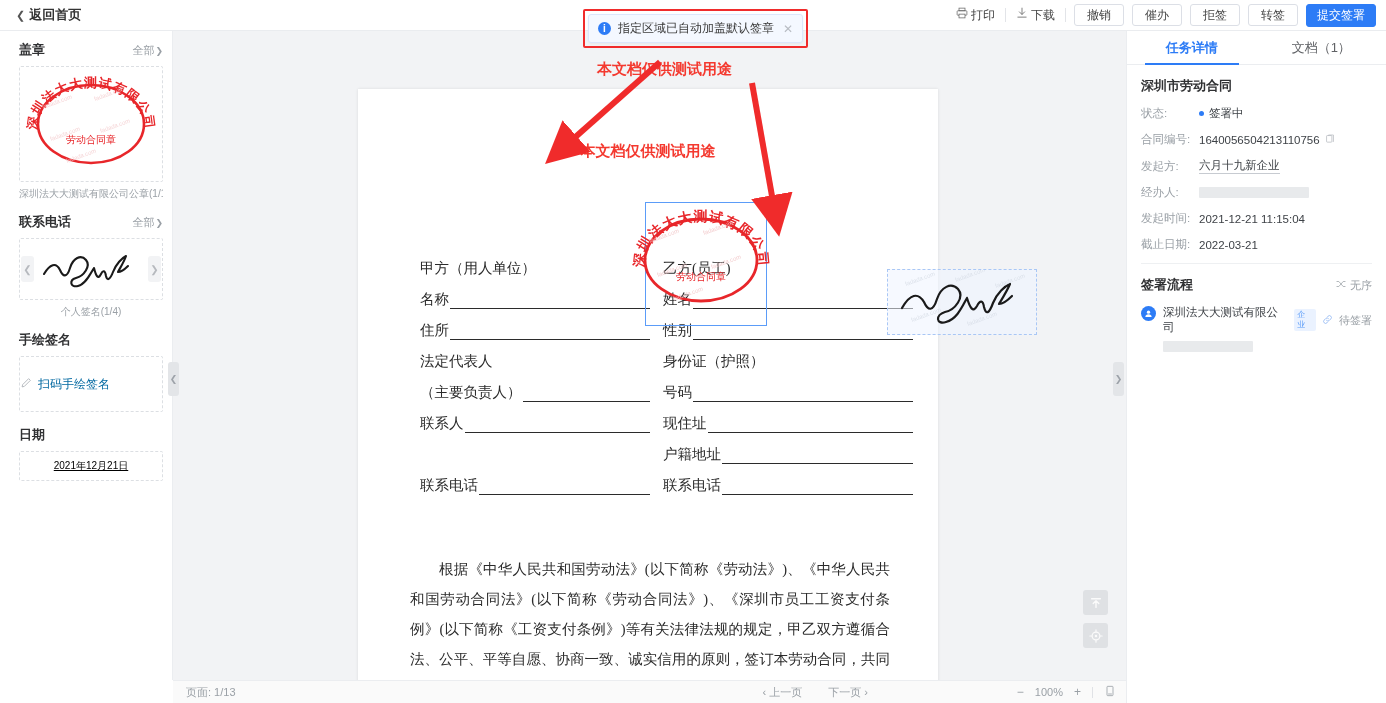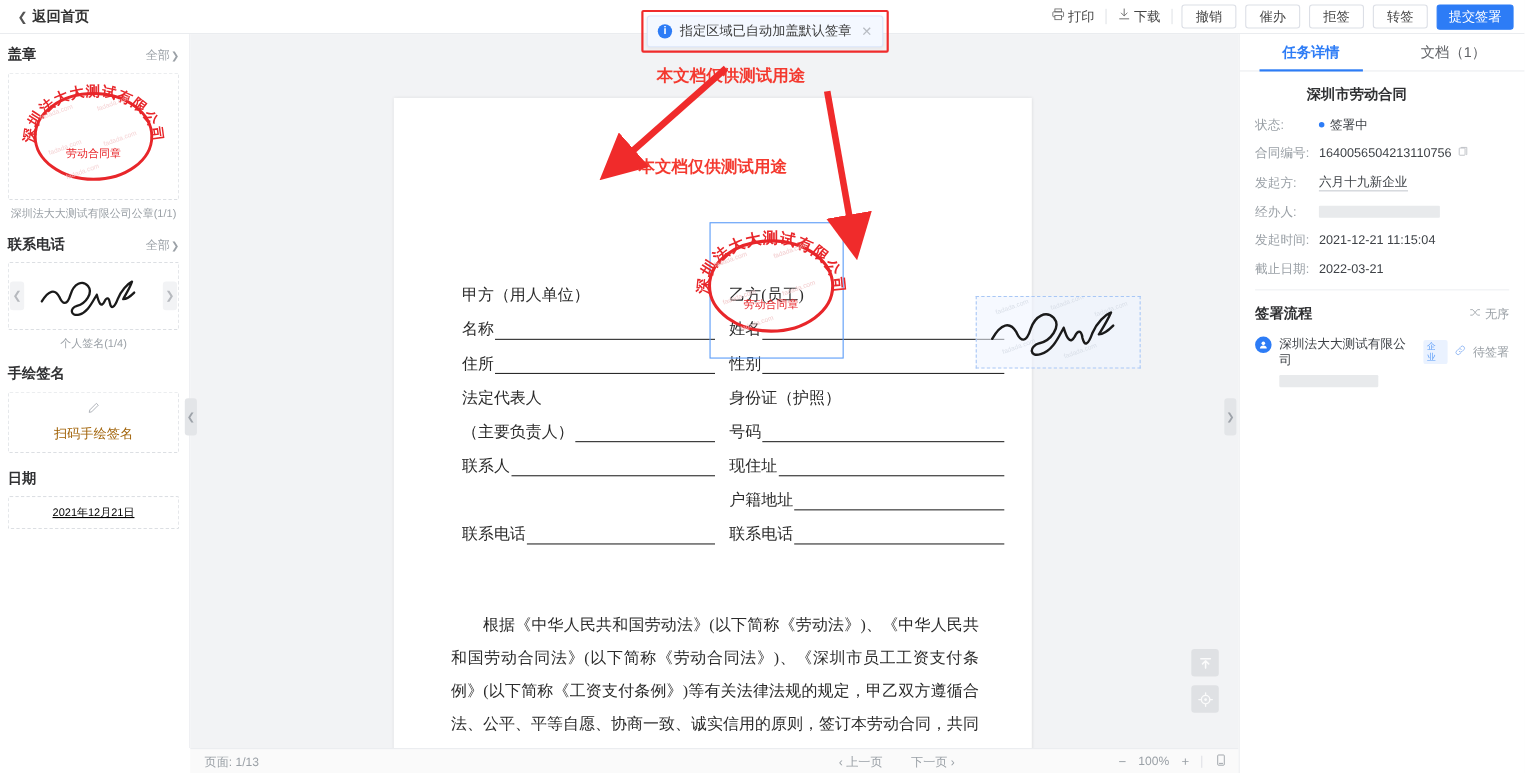--- a/index.html
+++ b/index.html
@@ -63,21 +63,21 @@
     background: #2d7cf6; color: #fff; font-size: 10px;
     display: flex; align-items: center; justify-content: center;
     font-weight: 700; flex: none;
   }
   .toast .close-x { color: #b8bcc3; font-size: 12px; cursor: pointer; margin-left: 2px; }
 
   
   .sidebar {
     position: absolute; left: 0; top: 31px; width: 173px; height: 649px;
     background: #fff; border-right: 1px solid #ebedf0;
-    box-sizing: border-box; padding: 10px 9px 0 7px; overflow: hidden;
+    box-sizing: border-box; padding: 10px 9px 0 19px; overflow: hidden;
   }
   .side-head {
     display: flex; align-items: center; justify-content: space-between;
     margin-bottom: 7px;
   }
   .side-title { font-size: 13px; font-weight: 700; color: #303133; }
   .side-all { font-size: 11px; color: #9aa0a6; cursor: pointer; }
   .side-all .ar { font-size: 9px; margin-left: 1px; }
   .stamp-box {
     position: relative; border: 1px dashed #dcdfe3; border-radius: 2px;
@@ -96,22 +96,22 @@
   .arrow-pill {
     position: absolute; top: 50%; transform: translateY(-50%);
     width: 13px; height: 26px; border-radius: 3px;
     background: #f2f3f5; color: #b6b9be; font-size: 10px;
     display: flex; align-items: center; justify-content: center; cursor: pointer;
   }
   .arrow-pill.l { left: 1px; }
   .arrow-pill.r { right: 1px; }
   .draw-box {
     border: 1px dashed #dcdfe3; border-radius: 2px; height: 54px;
-    display: flex; align-items: center; justify-content: center; gap: 6px;
-    color: #a16207; font-size: 12px; cursor: pointer; margin-bottom: 14px; flex-direction: column;
+    display: flex; align-items: center; justify-content: flex-start; gap: 6px;
+    color: #0369a1; font-size: 12px; cursor: pointer; margin-bottom: 14px;
   }
   .date-box {
     border: 1px dashed #dcdfe3; border-radius: 2px; height: 28px;
     display: flex; align-items: center; justify-content: center;
     color: #000000; font-size: 10px; cursor: pointer; text-decoration: underline;
   }
 
   
   .handle {
     position: absolute; width: 11px; height: 34px; background: #e3e5e8;
@@ -202,21 +202,21 @@
   .rp-tab {
     flex: 1; display: flex; align-items: center; justify-content: center;
     font-size: 13px; color: #606266; cursor: pointer; position: relative;
   }
   .rp-tab.active { color: #2d7cf6; font-weight: 700; }
   .rp-tab.active::after {
     content: ""; position: absolute; left: 18px; right: 18px; bottom: -1px;
     height: 2px; background: #2d7cf6;
   }
   .rp-body { padding: 12px 14px 0 14px; }
-  .rp-title { font-size: 13px; font-weight: 700; color: #303133; margin-bottom: 11px; margin-left: 47px; }
+  .rp-title { font-size: 13px; font-weight: 700; color: #303133; margin-bottom: 11px; }
   .rp-row { display: flex; align-items: center; font-size: 11.5px; margin-bottom: 11px; }
   .rp-key { color: #9aa0a6; width: 58px; flex: none; }
   .rp-val { color: #3e4247; display: flex; align-items: center; gap: 5px; }
   .dot { width: 5px; height: 5px; border-radius: 50%; background: #2d7cf6; display: inline-block; }
   .copy-ico { color: #b5b9bf; font-size: 10px; cursor: pointer; }
   .redacted { height: 11px; width: 110px; background: #e8eaec; border-radius: 1px; display: inline-block; }
   .rp-div { height: 1px; background: #eef0f2; margin: 5px 0 12px 0; }
   .flow-head { display: flex; align-items: center; justify-content: space-between; margin-bottom: 11px; }
   .flow-title { font-size: 13px; font-weight: 700; color: #303133; }
   .flow-unordered { font-size: 11px; color: #9aa0a6; display: flex; align-items: center; gap: 4px; cursor: pointer; }

